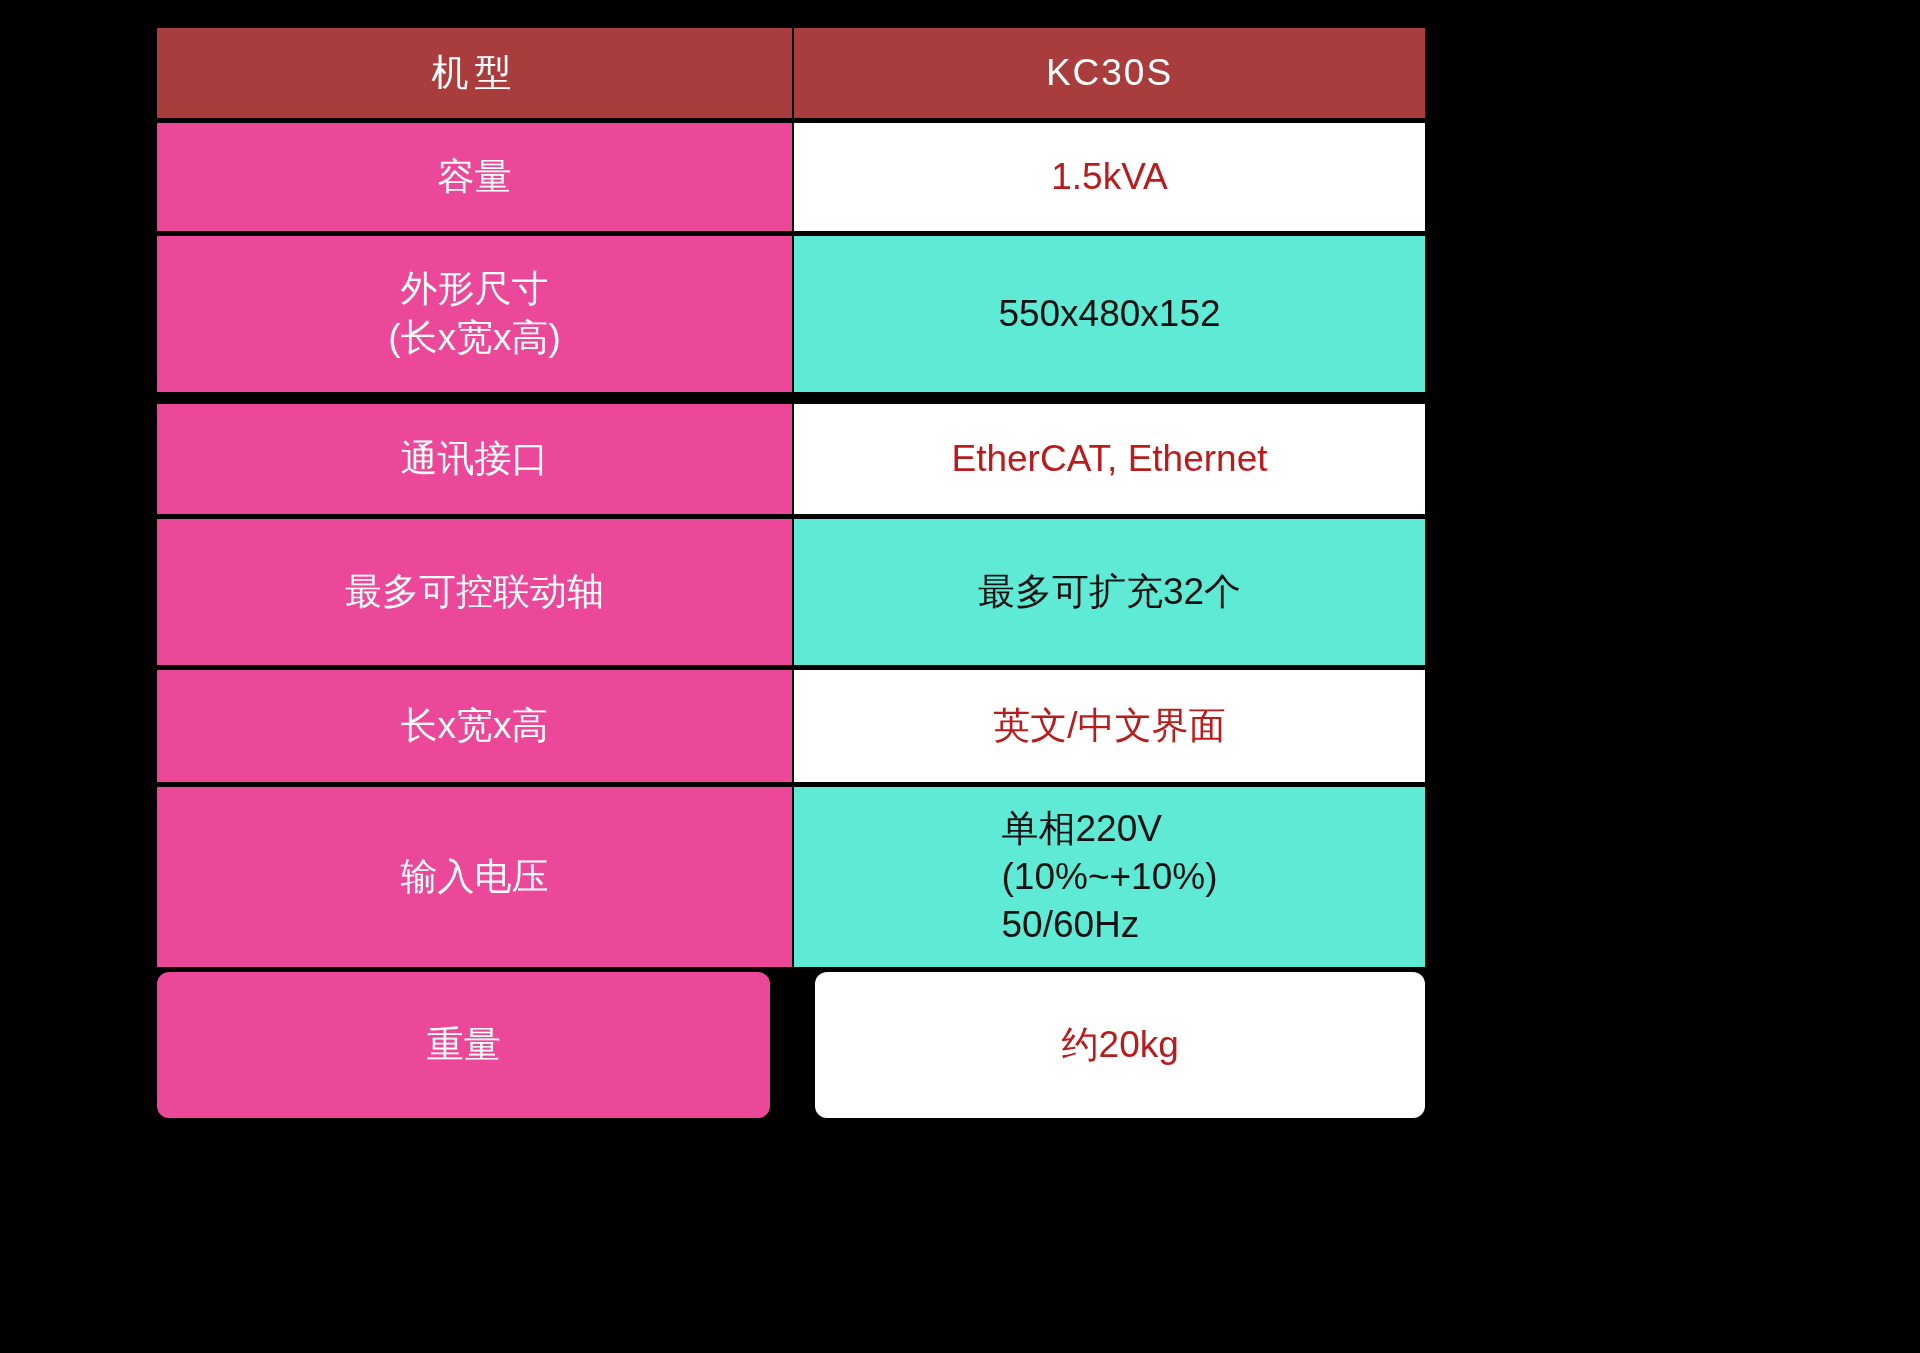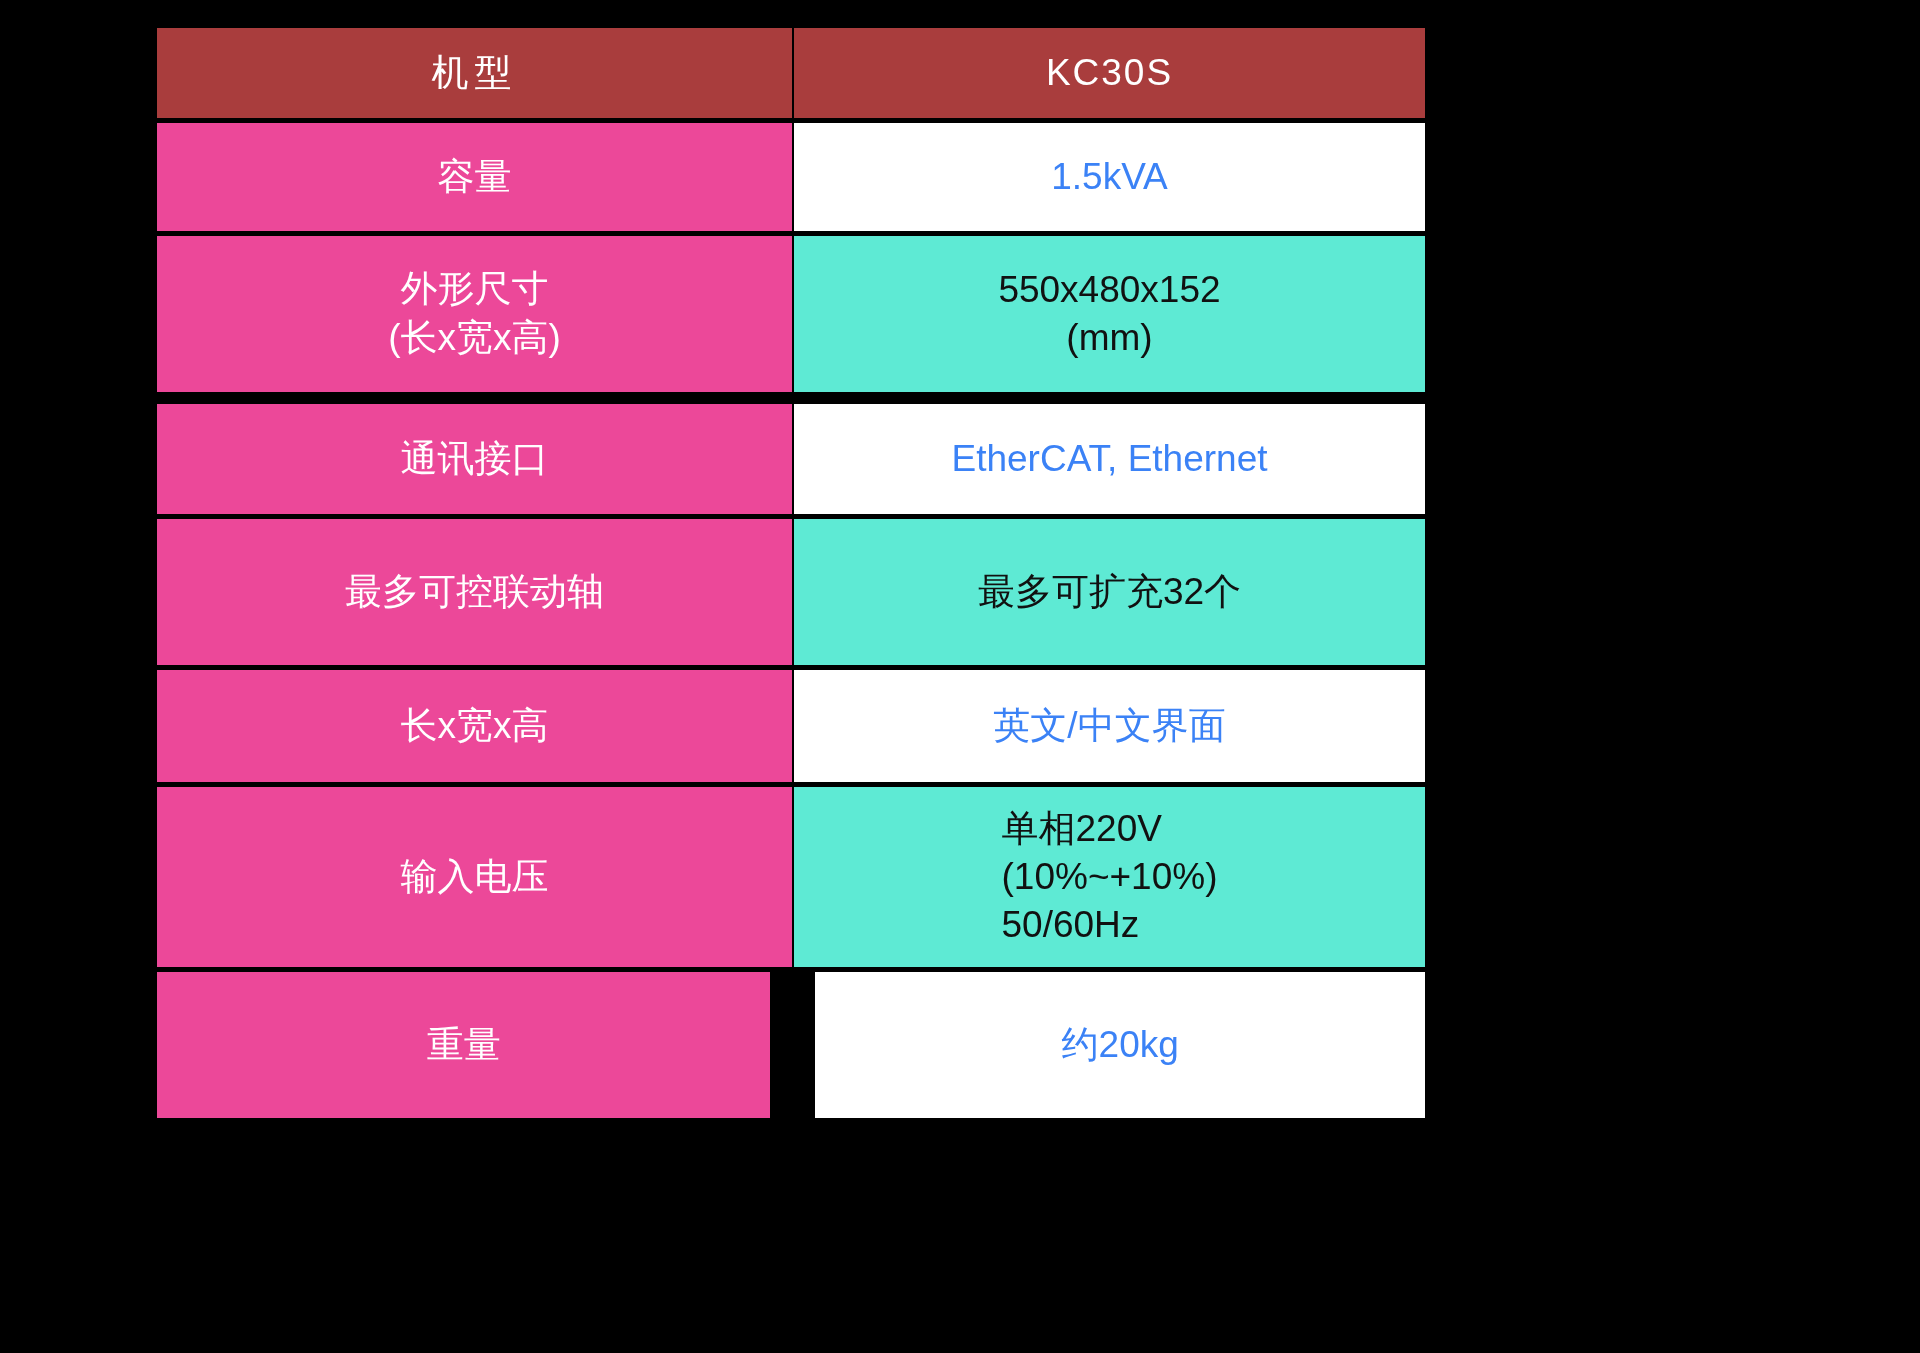--- a/index.html
+++ b/index.html
@@ -44,21 +44,21 @@
   }
 
   .cell-value {
     width: 632px;
     margin-left: 2px;
     box-sizing: border-box;
     display: flex;
     align-items: center;
     justify-content: center;
     text-align: center;
-    color: #3b82f6;
+    color: #b91c1c;
     background: #ffffff;
     font-size: 37px;
     line-height: 1.30;
     padding: 6px 10px;
   }
 
   
   .spec-row.is-header .cell-label,
   .spec-row.is-header .cell-value {
     background: #A93D3D;
@@ -85,21 +85,21 @@
   .val-line { display: block; white-space: pre; }
 
   
   .h-header  .cell-label, .h-header  .cell-value { height: 90px; }
   .h-1       .cell-label, .h-1       .cell-value { height: 108px; }
   .h-2       .cell-label, .h-2       .cell-value { height: 156px; }
   .h-3       .cell-label, .h-3       .cell-value { height: 110px; margin-top: 7px; }
   .h-4       .cell-label, .h-4       .cell-value { height: 146px; }
   .h-5       .cell-label, .h-5       .cell-value { height: 112px; }
   .h-6       .cell-label, .h-6       .cell-value { height: 180px; }
-  .h-7       .cell-label, .h-7       .cell-value { height: 146px; }
+  .h-7       .cell-label, .h-7       .cell-value { height: 146px; border-radius: 12px; }
 
   
   .spec-row.last-row .cell-value { background: #ffffff; margin-left: 45px; }
 </style>
 </head>
 <body>
 
 <div id="spec-table">
 
   <div class="spec-row is-header h-header">
@@ -125,21 +125,20 @@
   <div class="spec-row is-shaded h-2">
     <div class="cell-label">
       <span class="val-block center-block">
         <span class="val-line">外形尺寸</span>
         <span class="val-line">(长x宽x高)</span>
       </span>
     </div>
     <div class="cell-value center-block">
       <span class="val-block">
         <span class="val-line">550x480x152</span>
-        <span class="val-line">(mm)</span>
       </span>
     </div>
   </div>
 
   <div class="spec-row h-3">
     <div class="cell-label">
       <span>通讯接口</span>
     </div>
     <div class="cell-value center-block">
       <span class="val-block">

